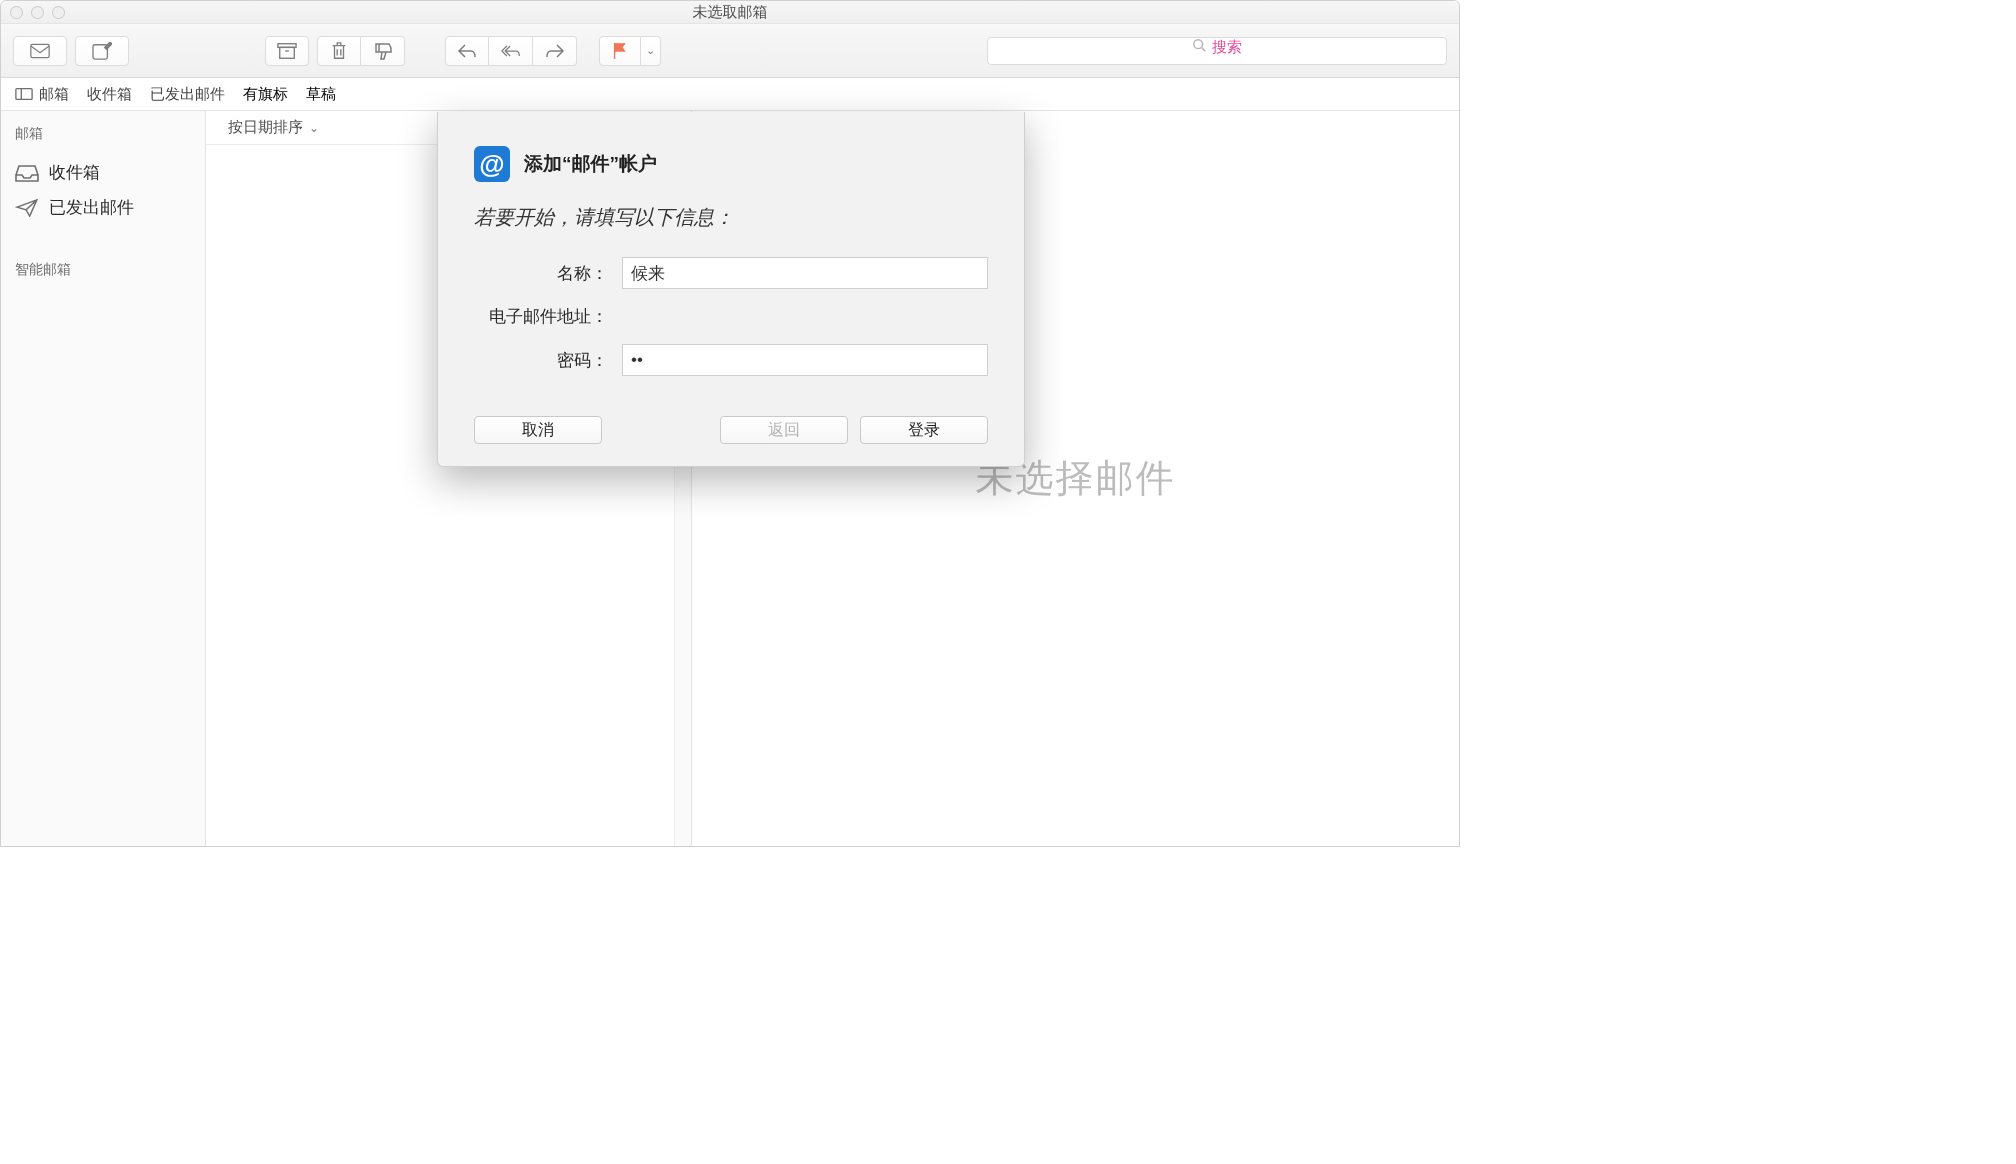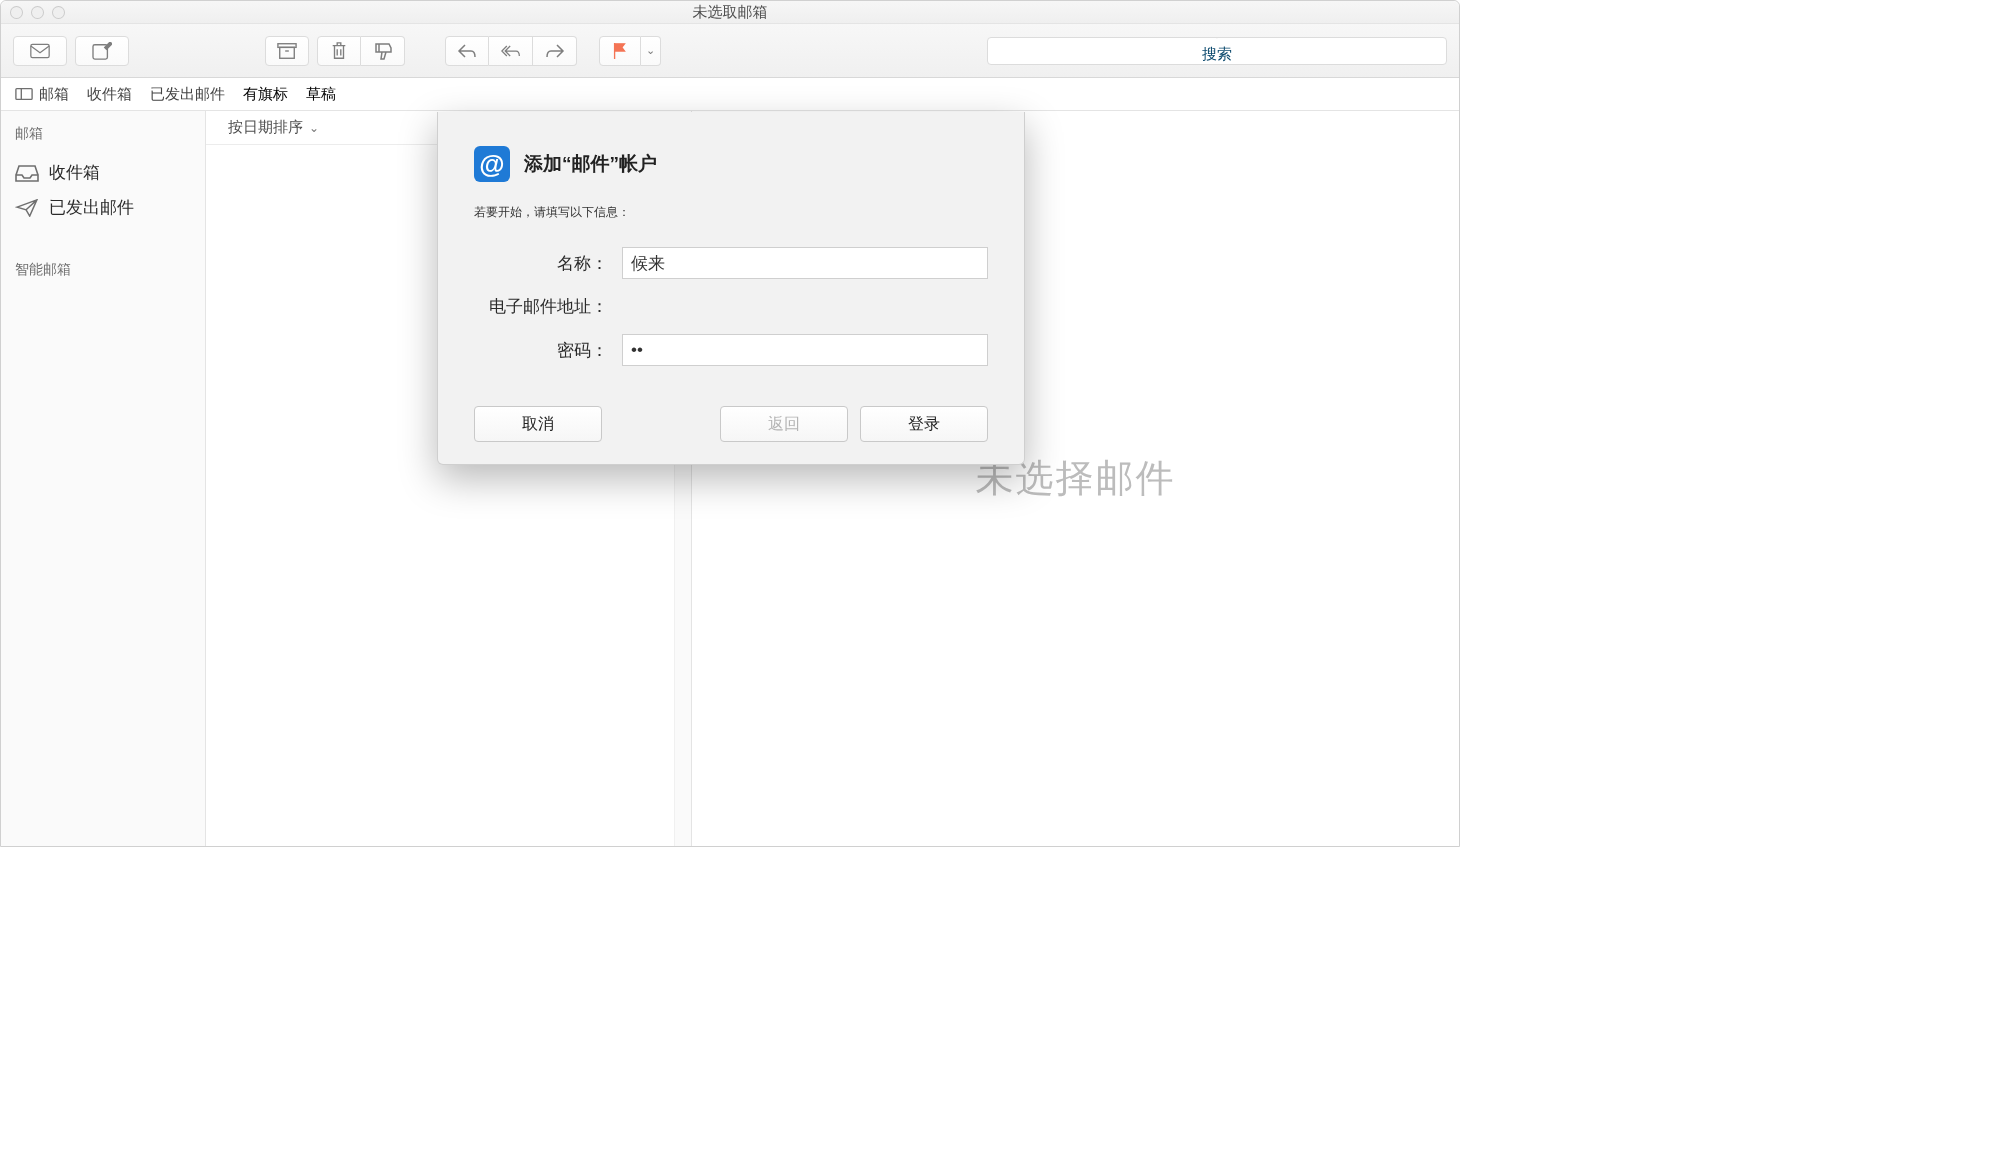--- a/index.html
+++ b/index.html
@@ -16,21 +16,21 @@
     .toolbar { height:54px; background: linear-gradient(#f7f7f7,#f0f0f0); border-bottom:1px solid #d8d8d8; display:flex; align-items:center; padding:0 12px; gap:8px; }
     .tool-btn { height:30px; min-width:54px; border:1px solid #dcdcdc; border-radius:4px; background:linear-gradient(#fff,#fafafa); display:flex; align-items:center; justify-content:center; color:#7a7a7a; font-size:18px;}
     .tool-btn.narrow{ min-width:44px;}
     .tool-btn svg { width:20px; height:18px; stroke:#7e7e7e; fill:none; stroke-width:1.5; }
     .flag-split{ display:flex; }
     .flag-split .tool-btn{ border-radius:4px 0 0 4px; min-width:42px;}
     .flag-split .tool-btn:last-child{ border-radius:0 4px 4px 0; border-left:none; min-width:20px; font-size:11px; color:#7a7a7a;}
     .flag-icon{ fill:#f47455 !important; stroke:#f47455 !important;}
 
     .search-wrap{ margin-left:auto; width:460px; }
-    .search-field{ width:100%; height:28px; border:1px solid #dcdcdc; border-radius:4px; background:#fff; display:flex; align-items:center; justify-content:center; color:#0c4a6e; font-size:15px; gap:6px;flex-direction:column;}
+    .search-field{ width:100%; height:28px; border:1px solid #dcdcdc; border-radius:4px; background:#fff; display:flex; align-items:flex-start; justify-content:center; color:#ec4899; font-size:15px; gap:6px;}
     .search-field svg{ width:14px; height:14px; stroke:#b7b7b7; fill:none; stroke-width:1.7;}
 
     .favbar{ height:33px; border-bottom:1px solid #e4e4e4; background:#fff; display:flex; align-items:center; padding:0 14px; gap:18px; font-size:15px; color:#444;}
     .favbar .fav-icon{ display:flex; align-items:center; gap:6px;}
     .favbar .fav-icon svg{ width:18px; height:14px; stroke:#6f6f6f; fill:none; stroke-width:1.5;}
     .favbar .disabled{ color:#000000; }
 
     .body-area{ display:flex; height:calc(100% - 23px - 54px - 33px); }
     .sidebar{ width:205px; background:#fafafa; border-right:1px solid #e4e4e4; padding:14px 0 0 14px; font-size:15px; color:#4d4d4d; }
     .sidebar .sec-header{ font-size:14px; color:#6f6f6f; margin-bottom:12px; font-weight:500; }
@@ -45,27 +45,27 @@
     .listcol .list-body::after{ content:""; position:absolute; right:0; top:0; width:16px; height:100%; background:#fafafa; border-left:1px solid #f0f0f0;}
 
     .preview{ flex:1; display:flex; align-items:center; justify-content:center; color:#bcbcbc; font-size:38px; letter-spacing:2px;}
 
     
     .modal-overlay{ position:absolute; left:436px; top:111px; width:588px; background:#f2f2f2; border:1px solid #cfcfcf; border-radius:0 0 6px 6px; box-shadow:0 14px 38px rgba(0,0,0,.28); border-top:none;}
     .modal-inner{ padding:34px 36px 22px 36px;}
     .modal-header{ display:flex; align-items:center; gap:14px; margin-bottom:22px;}
     .modal-header .at-badge{ width:36px; height:36px; background:#1f7ad6; border-radius:6px; display:flex; align-items:center; justify-content:center; color:#fff; font-size:26px; font-weight:600;}
     .modal-header .title{ font-size:19px; font-weight:600; color:#222;}
-    .modal-sub{ font-size:12px; color:#333; margin-bottom:26px;}
+    .modal-sub{ font-size:20px; color:#333; margin-bottom:26px;font-style:italic;}
     .form-row{ display:flex; align-items:center; margin-bottom:16px; }
     .form-row label{ width:148px; text-align:right; padding-right:14px; font-size:17px; color:#2a2a2a;}
     .form-row input{ flex:1; max-width:370px; height:32px; border:1px solid #cfcfcf; border-radius:0; background:#fff; padding:0 8px; font-size:17px; color:#333; outline:none;}
     .modal-buttons{ display:flex; gap:12px; margin-top:40px;}
     .modal-buttons .spacer{ flex:1;}
-    .mac-btn{ width:128px; height:36px; border:1px solid #c9c9c9; border-radius:4px; background:linear-gradient(#ffffff,#f6f6f6); font-size:16px; color:#222; display:flex; align-items:center; justify-content:center; cursor:default;}
+    .mac-btn{ width:128px; height:28px; border:1px solid #c9c9c9; border-radius:4px; background:linear-gradient(#ffffff,#f6f6f6); font-size:16px; color:#222; display:flex; align-items:center; justify-content:center; cursor:default;}
     .mac-btn.disabled{ color:#b4b4b4;}
   </style>
 </head>
 <body>
 
 <div class="window-frame">
 
   <div class="titlebar">
     <div class="traffic-lights">
       <div class="traffic-light"></div>

